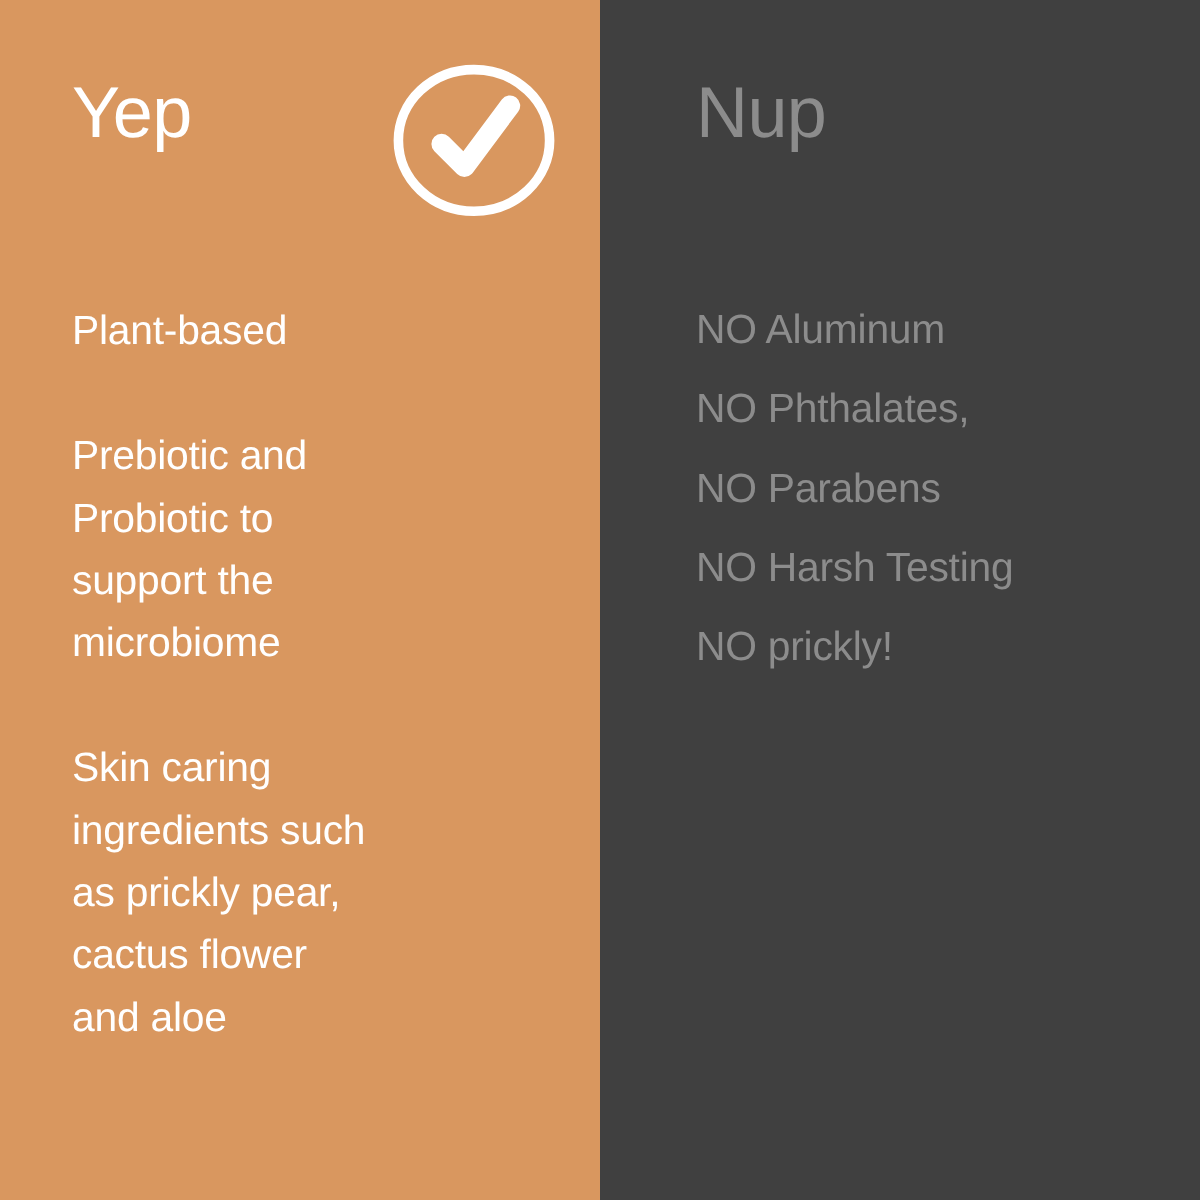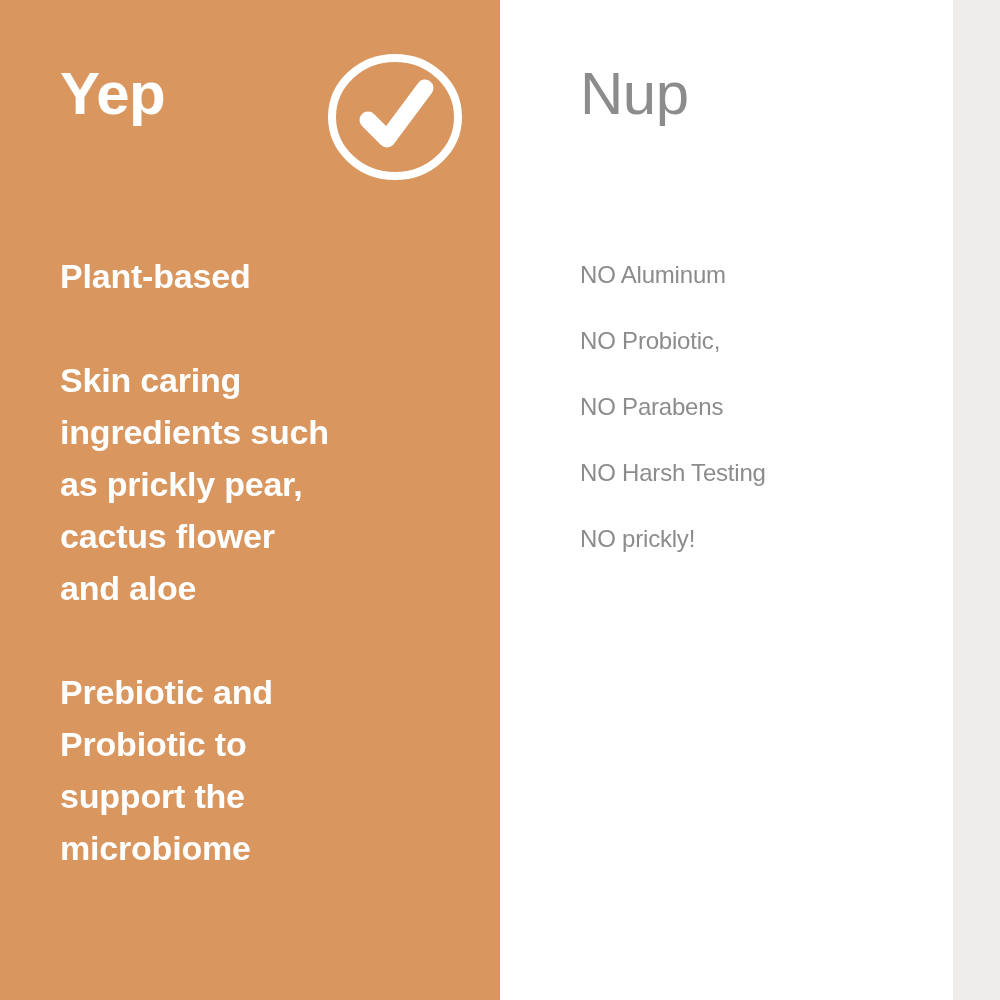--- a/index.html
+++ b/index.html
@@ -26,23 +26,23 @@
     position: relative;
     width: 500px;
     height: 1000px;
     background: #D9975F;
     box-sizing: border-box;
   }
 
   
   .panel-nup {
     position: relative;
-    width: 453px;
+    width: 500px;
     height: 1000px;
-    background: #ffffff;
+    background: #404040;
     box-sizing: border-box;
   }
 
   
   .panel-header {
     position: absolute;
     top: 0;
     left: 0;
     right: 0;
     height: 230px;
@@ -53,21 +53,21 @@
     left: 60px;
     top: 64px;
     font-size: 60px;
     line-height: 1;
     letter-spacing: -0.5px;
     margin: 0;
     white-space: nowrap;
   }
   .panel-yep .header-title {
     color: #FFFFFF;
-    font-weight: 700;
+    font-weight: 400;
   }
   .panel-nup .header-title {
     left: 80px;
     color: #8C8C8C;
     font-weight: 500;
   }
 
   
   .icon-check-circle {
     position: absolute;
@@ -84,21 +84,21 @@
 
   
   .yep-body {
     position: absolute;
     left: 60px;
     top: 250px;
     width: 400px;
   }
   .yep-block {
     color: #FFFFFF;
-    font-weight: 700;
+    font-weight: 400;
     font-size: 34px;
     line-height: 52px;
     letter-spacing: -0.2px;
     margin: 0 0 52px 0;
   }
   .yep-block:last-child {
     margin-bottom: 0;
   }
   .yep-line {
     display: block;
@@ -108,21 +108,21 @@
   
   .nup-body {
     position: absolute;
     left: 80px;
     top: 242px;
     width: 410px;
   }
   .nup-item {
     color: #8C8C8C;
     font-weight: 500;
-    font-size: 24px;
+    font-size: 34px;
     line-height: 66px;
     letter-spacing: -0.2px;
     white-space: nowrap;
   }
 </style>
 </head>
 <body>
 
 <div class="infographic">
 
@@ -139,47 +139,47 @@
       </span>
     </div>
 
     <div class="yep-body">
 
       <p class="yep-block">
         <span class="yep-line">Plant-based</span>
       </p>
 
       <p class="yep-block">
+        <span class="yep-line">Prebiotic and</span>
+        <span class="yep-line">Probiotic to</span>
+        <span class="yep-line">support the</span>
+        <span class="yep-line">microbiome</span>
+      </p>
+
+      <p class="yep-block">
         <span class="yep-line">Skin caring</span>
         <span class="yep-line">ingredients such</span>
         <span class="yep-line">as prickly pear,</span>
         <span class="yep-line">cactus flower</span>
         <span class="yep-line">and aloe</span>
-      </p>
-
-      <p class="yep-block">
-        <span class="yep-line">Prebiotic and</span>
-        <span class="yep-line">Probiotic to</span>
-        <span class="yep-line">support the</span>
-        <span class="yep-line">microbiome</span>
       </p>
 
     </div>
   </section>
 
   <section class="panel-nup">
 
     <div class="panel-header">
       <h1 class="header-title">Nup</h1>
 
     </div>
 
     <div class="nup-body">
       <div class="nup-item">NO Aluminum</div>
-      <div class="nup-item">NO Probiotic,</div>
+      <div class="nup-item">NO Phthalates,</div>
       <div class="nup-item">NO Parabens</div>
       <div class="nup-item">NO Harsh Testing</div>
       <div class="nup-item">NO prickly!</div>
     </div>
 
   </section>
 
 </div>
 
 </body></html>

